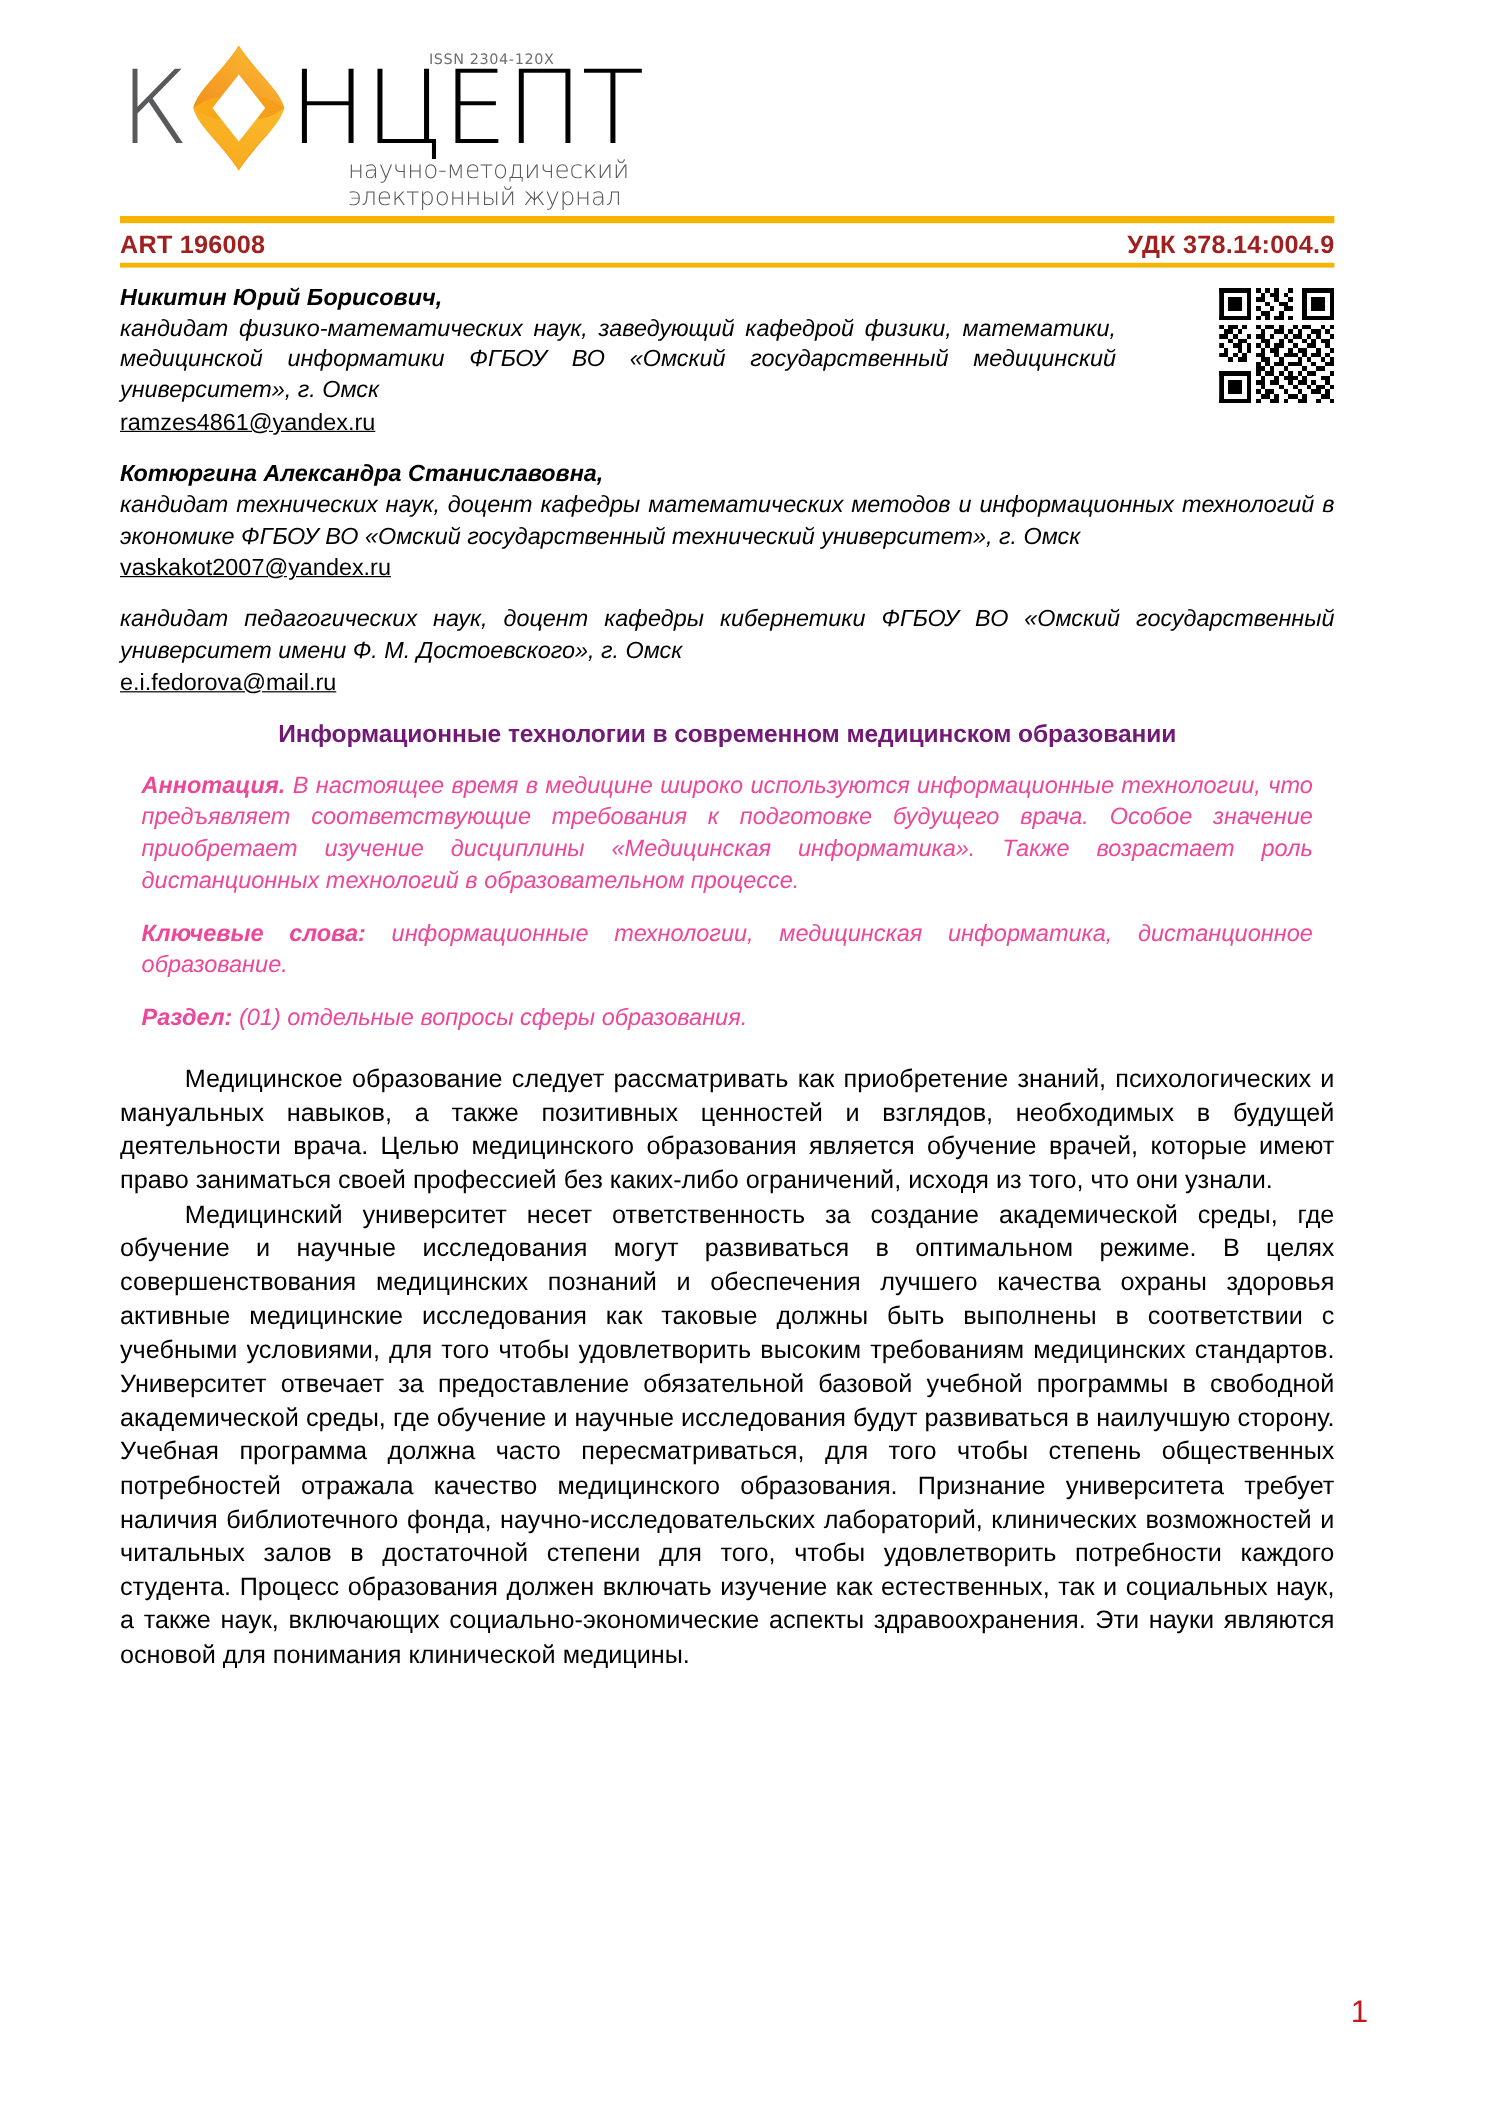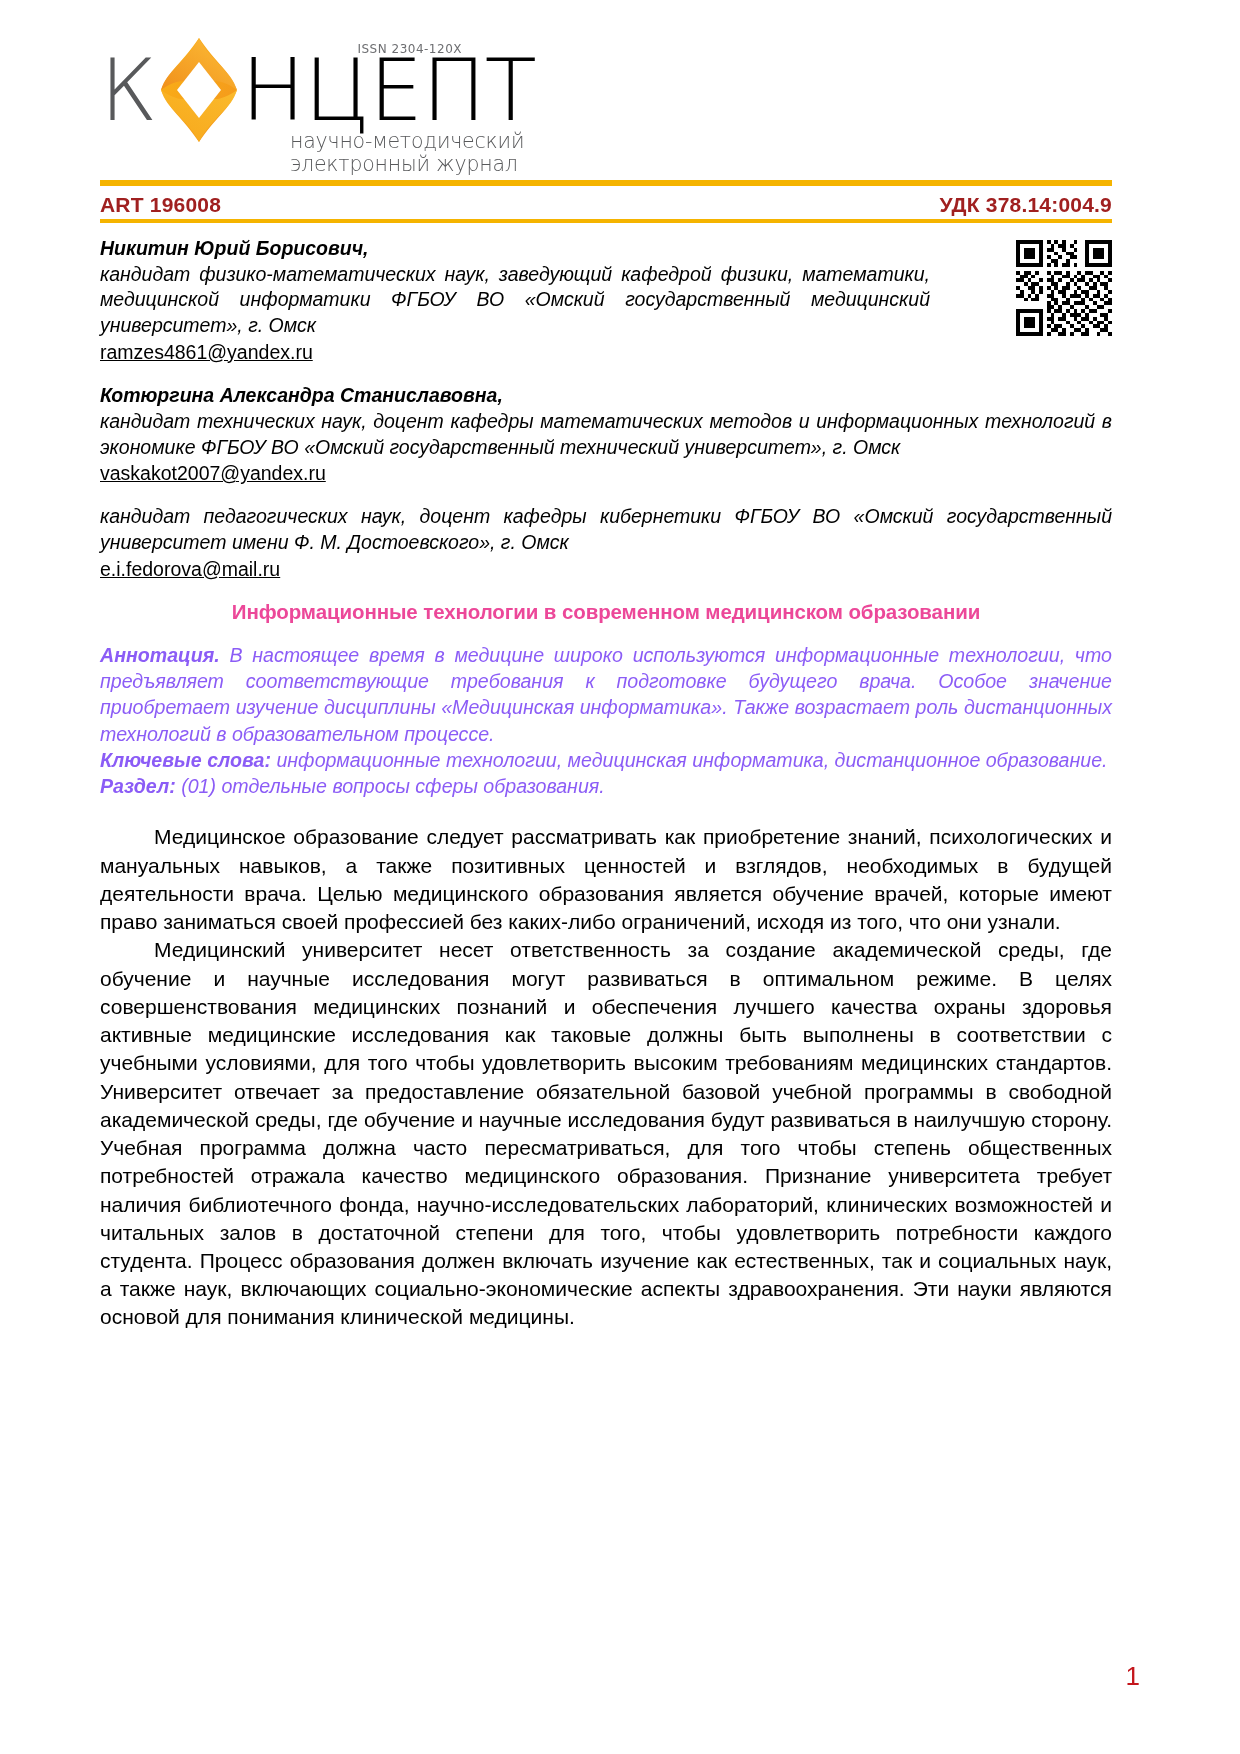--- a/index.html
+++ b/index.html
@@ -188,33 +188,33 @@
     height: 96px;
   }
 
   
   .article-title {
     font-family: "Liberation Sans", sans-serif;
     font-weight: bold;
     font-size: 20.5px;
     text-align: center;
     margin: 16px 0 18px 0;
-    color: #ec4899;
+    color: #701a75;
     letter-spacing: -0.1px;
   }
 
   
   .abs-para {
     font-family: "Liberation Sans", sans-serif;
     font-style: italic;
     font-size: 19.6px;
     line-height: 1.34;
     text-align: justify;
-    color: #8b5cf6;
-    margin: 0;
+    color: #ec4899;
+    margin: 18px;
   }
   .abs-para b {
     font-weight: bold;
   }
   .abs-group { margin-bottom: 2px; }
 
   
   .body-para {
     font-family: Liberation Sans, sans-serif;
     font-size: 21px;

